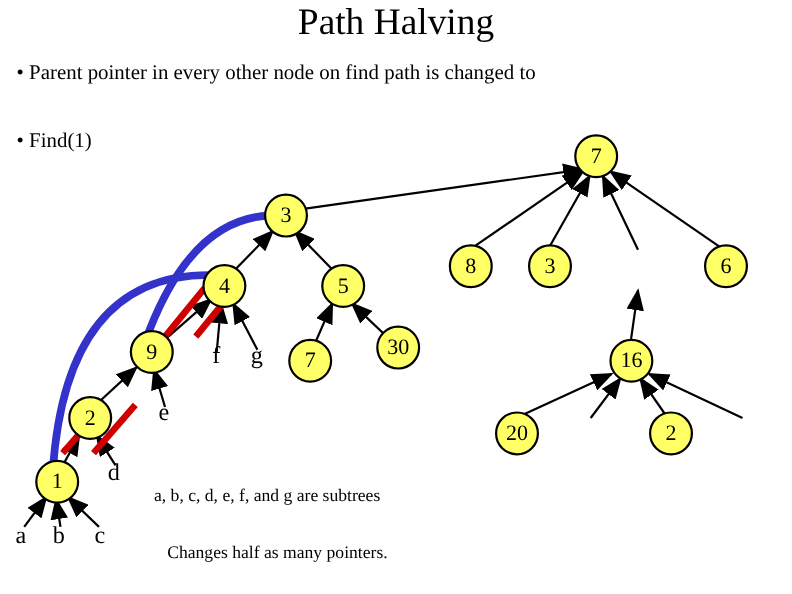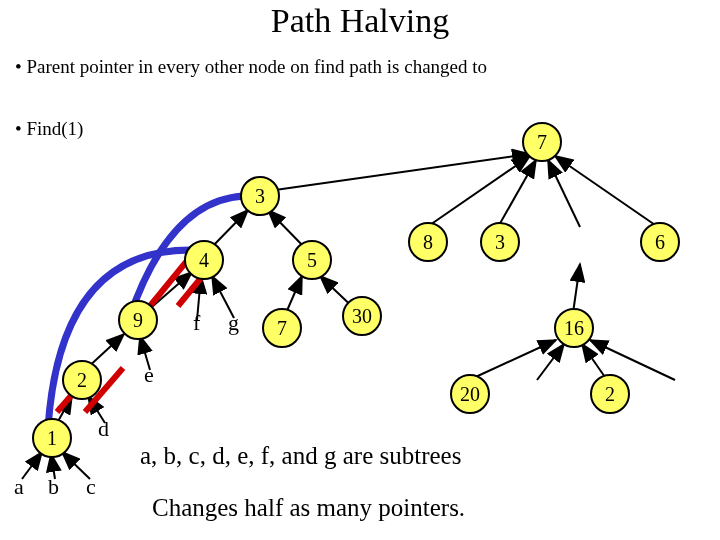--- a/index.html
+++ b/index.html
@@ -1,21 +1,21 @@
 <!DOCTYPE html>
 <html><head>
 <meta charset="utf-8">
 <style>
   html,body{margin:0;padding:0;width:720px;height:540px;background:#fff;font-family:"Times New Roman",serif;color:#000}
   .wrap{position:relative;width:720px;height:540px}
   .title{position:absolute;top:2px;left:0;right:0;text-align:center;font-size:34px}
   .bul{position:absolute;font-size:19px;line-height:1.15}
   .node{position:absolute;width:36px;height:36px;border:2px solid #000;border-radius:50%;background:#ffff66;display:flex;align-items:center;justify-content:center;font-size:20px;z-index:5}
   .leaf{position:absolute;font-size:22px;z-index:5}
-  .caption{position:absolute;font-size:25px;z-index:5}
+  .caption{position:absolute;font-size:16px;z-index:5}
   svg.lines{position:absolute;top:0;left:0;width:720px;height:540px;z-index:1}
 </style>
 </head>
 <body>
 
 <div class="wrap">
 
   <div class="title">Path Halving</div>
 
   <div class="bul" style="top:56px;left:15px">

